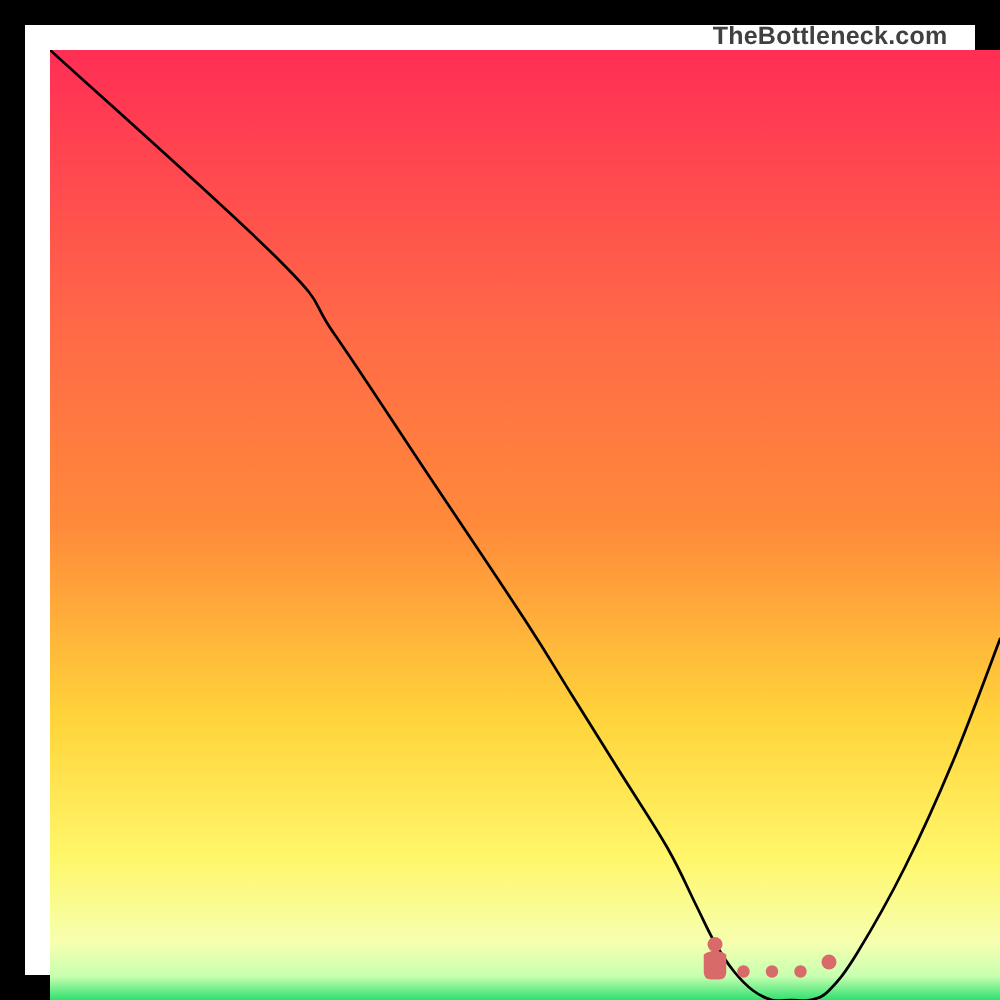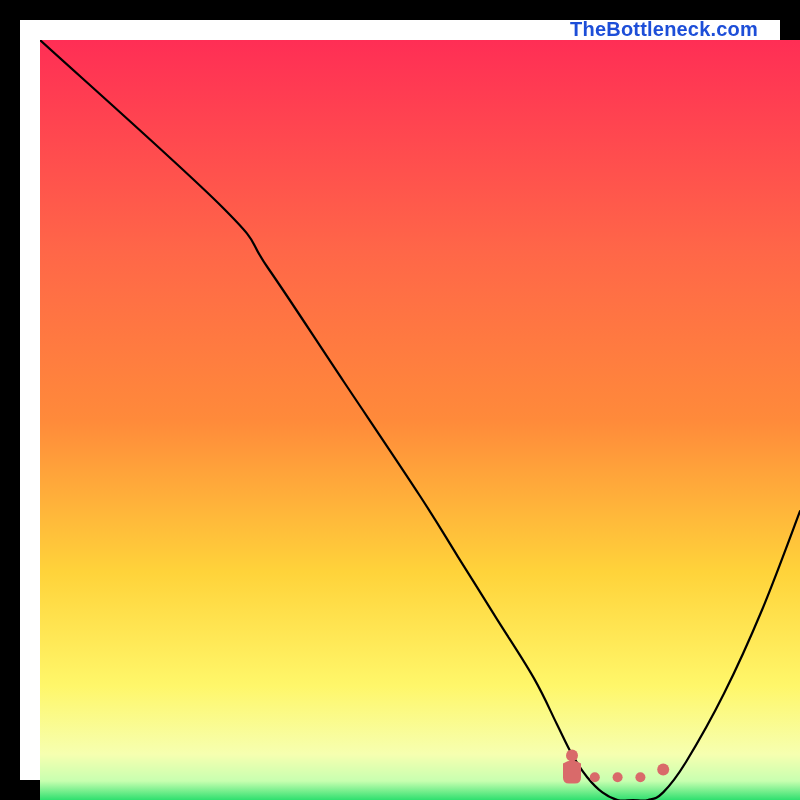--- a/index.html
+++ b/index.html
@@ -20,21 +20,21 @@
     box-sizing: border-box;
     border: 20px solid #000000;
   }
   .watermark {
     position: absolute;
     top: -2px;
     right: 22px;
     font-family: Arial, Helvetica, sans-serif;
     font-size: 20px;
     font-weight: 600;
-    color: #1d4ed8;
+    color: #404040;
     letter-spacing: 0.2px;
     z-index: 50;
   }
   .plot-area {
     position: absolute;
     left: 20px;
     top: 20px;
     width: 760px;
     height: 760px;
     overflow: hidden;

